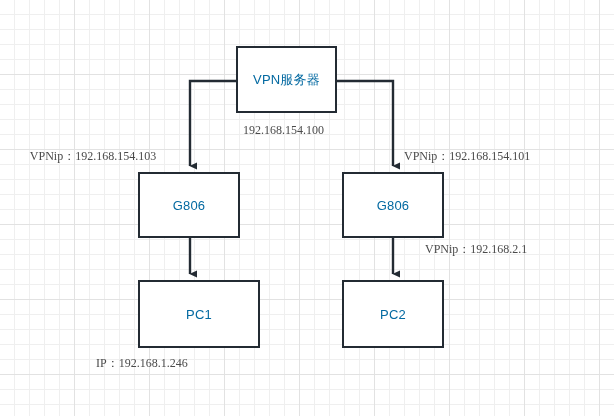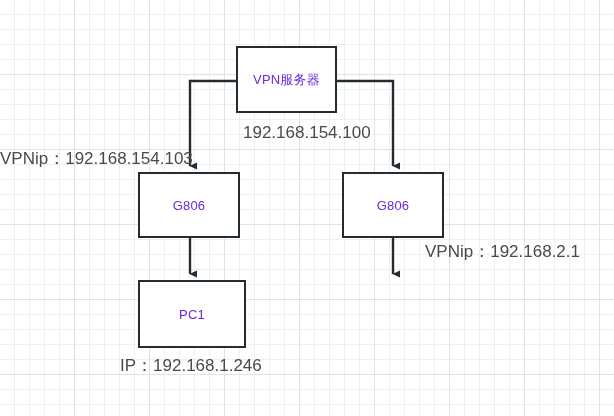--- a/index.html
+++ b/index.html
@@ -23,38 +23,39 @@
     font-family: "Liberation Sans", "DejaVu Sans", sans-serif;
   }
   .node {
     position: absolute;
     box-sizing: border-box;
     border: 2px solid #232b33;
     background: #ffffff;
     display: flex;
     align-items: center;
     justify-content: center;
-    color: #6d28d9;
+    color: #0369a1;
     font-size: 13px;
     letter-spacing: 0.2px;
     z-index: 3;
   }
   .node-label {
     display: block;
     line-height: 1;
   }
   .cap {
     position: absolute;
     color: #4a4a4a;
-    font-size: 17px;
+    font-size: 12px;
     line-height: 1;
     white-space: nowrap;
     z-index: 4;
+    font-family: Liberation Serif, serif;
   }
-  .cap.right-align { text-align: left; }
+  .cap.right-align { text-align: center; }
   svg.wires {
     position: absolute;
     left: 0;
     top: 0;
     width: 614px;
     height: 416px;
     z-index: 2;
     overflow: visible;
   }
 </style>
@@ -84,29 +85,33 @@
   </div>
 
   <div class="node" style="left:138px; top:172px; width:102px; height:66px;">
     <span class="node-label">G806</span>
   </div>
 
   <div class="node" style="left:342px; top:172px; width:102px; height:66px;">
     <span class="node-label">G806</span>
   </div>
 
-  <div class="node" style="left:138px; top:280px; width:108px; height:68px;text-align:center;">
+  <div class="node" style="left:138px; top:280px; width:122px; height:68px;text-align:center;">
     <span class="node-label">PC1</span>
   </div>
 
+  <div class="node" style="left:342px; top:280px; width:102px; height:68px;">
+    <span class="node-label">PC2</span>
+  </div>
 
   <div class="cap" style="left:243px; top:124px;">192.168.154.100</div>
 
   <div class="cap right-align" style="left:0px; top:150px; width:186px;">VPNip：192.168.154.103</div>
 
+  <div class="cap" style="left:404px; top:150px;">VPNip：192.168.154.101</div>
 
 
   <div class="cap" style="left:425px; top:243px;">VPNip：192.168.2.1</div>
 
-  <div class="cap" style="left:120px; top:357px;text-align:right;">IP：192.168.1.246</div>
+  <div class="cap" style="left:96px; top:357px;text-align:right;">IP：192.168.1.246</div>
 
 
 </div>
 
 </body></html>

